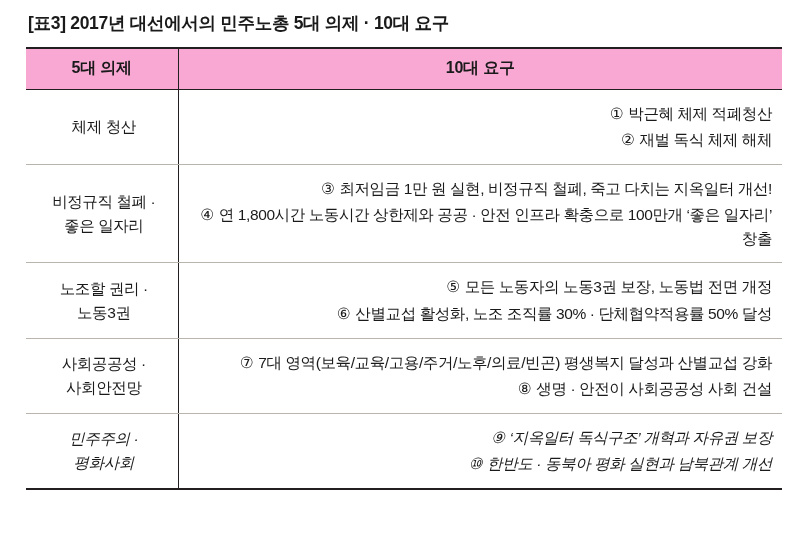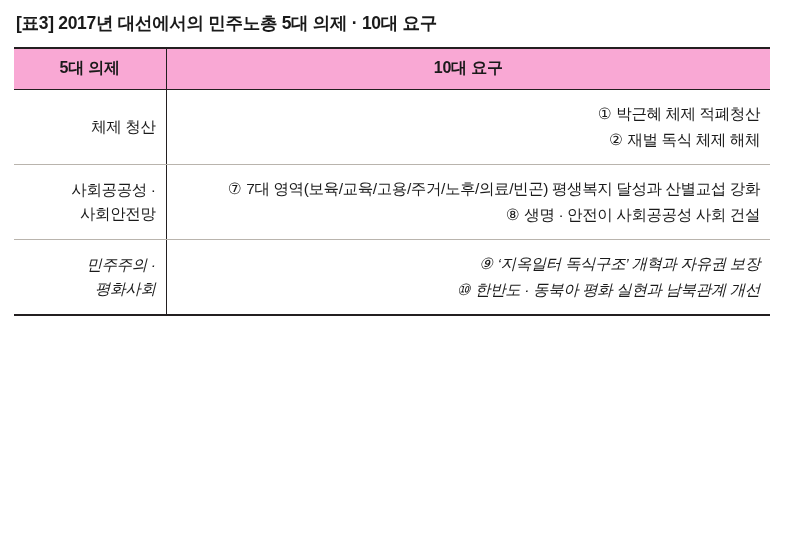--- a/index.html
+++ b/index.html
@@ -13,20 +13,21 @@
     font-family: "Liberation Sans", sans-serif;
     color: #1a1a1a;
     -webkit-font-smoothing: antialiased;
   }
   .page {
     width: 699px;
     height: 536px;
     box-sizing: border-box;
     padding: 12px 30px 0 14px;
     position: relative;
+    margin-left: 12px;
   }
   .caption {
     font-size: 17.5px;
     font-weight: bold;
     letter-spacing: -0.3px;
     color: #1a1a1a;
     margin: 0 0 12px 2px;
     line-height: 1.3;
   }
   table.tbl {
@@ -60,21 +61,21 @@
     line-height: 1.52;
     color: #1a1a1a;
   }
   tbody tr:last-child td {
     border-bottom: none;
     font-style: italic;
   }
   td.agenda {
     border-right: 1.2px solid #231f20;
     padding: 12px 10px 12px 14px;
-    text-align: right;
+    text-align: center;
   }
   td.demands {
     padding: 12px 10px 12px 16px;
   }
   .agenda-line { display: block; white-space: pre; }
   .demand-item {
     display: block;
     text-indent: -21px;
     padding-left: 21px;
     margin: 0;
@@ -105,20 +106,40 @@
         <td class="agenda">
           <span class="agenda-line">체제 청산</span>
         </td>
         <td class="demands">
           <span class="demand-item"><span class="num">①</span><span>박근혜 체제 적폐청산</span></span>
           <span class="demand-item"><span class="num">②</span><span>재벌 독식 체제 해체</span></span>
         </td>
       </tr>
       <tr>
         <td class="agenda">
+          <span class="agenda-line">비정규직 철폐 ·
+좋은 일자리</span>
+        </td>
+        <td class="demands">
+          <span class="demand-item"><span class="num">③</span><span>최저임금 1만 원 실현, 비정규직 철폐, 죽고 다치는 지옥일터 개선!</span></span>
+          <span class="demand-item"><span class="num">④</span><span>연 1,800시간 노동시간 상한제와 공공 · 안전 인프라 확충으로 100만개 ‘좋은 일자리’ 창출</span></span>
+        </td>
+      </tr>
+      <tr>
+        <td class="agenda">
+          <span class="agenda-line">노조할 권리 ·
+노동3권</span>
+        </td>
+        <td class="demands">
+          <span class="demand-item"><span class="num">⑤</span><span>모든 노동자의 노동3권 보장, 노동법 전면 개정</span></span>
+          <span class="demand-item"><span class="num">⑥</span><span>산별교섭 활성화, 노조 조직률 30% · 단체협약적용률 50% 달성</span></span>
+        </td>
+      </tr>
+      <tr>
+        <td class="agenda">
           <span class="agenda-line">사회공공성 ·
 사회안전망</span>
         </td>
         <td class="demands">
           <span class="demand-item"><span class="num">⑦</span><span>7대 영역(보육/교육/고용/주거/노후/의료/빈곤) 평생복지 달성과 산별교섭 강화</span></span>
           <span class="demand-item"><span class="num">⑧</span><span>생명 · 안전이 사회공공성 사회 건설</span></span>
         </td>
       </tr>
       <tr>
         <td class="agenda">

